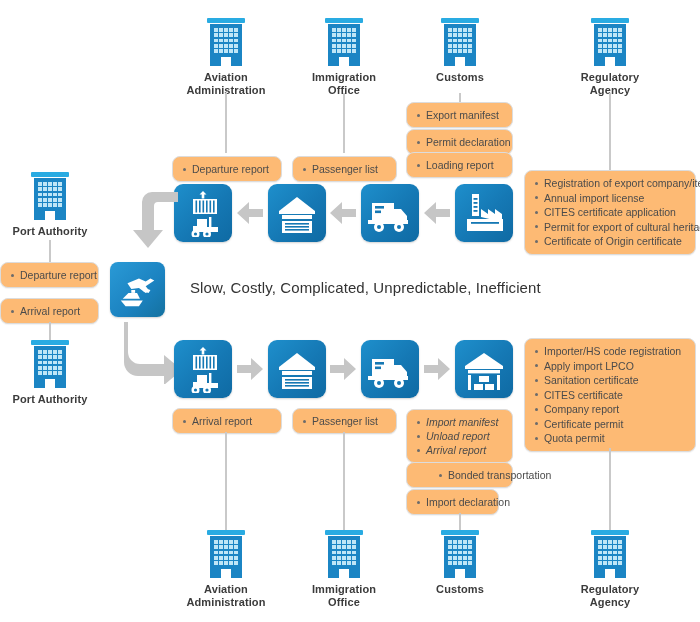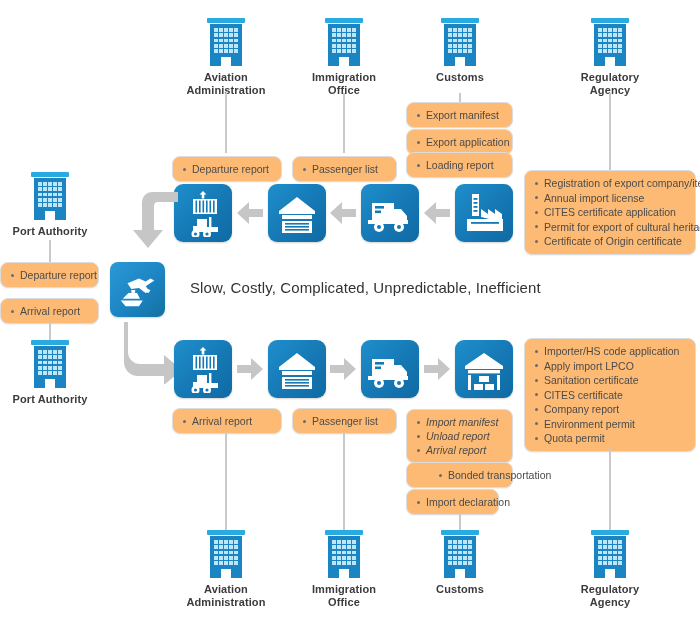--- a/index.html
+++ b/index.html
@@ -331,21 +331,21 @@
   <div class="vline" style="left:459px;top:93px;height:10px;"></div>
   <div class="vline" style="left:609px;top:93px;height:77px;"></div>
 
   <div class="docbox" style="left:406px;top:102px;width:107px;">
     <ul>
         <li>Export manifest</li>
       </ul>
   </div>
   <div class="docbox" style="left:406px;top:129px;width:107px;">
     <ul>
-        <li>Export application</li>
+        <li>Permit declaration</li>
       </ul>
   </div>
   <div class="docbox" style="left:406px;top:152px;width:107px;">
     <ul>
         <li>Loading report</li>
       </ul>
   </div>
   <div class="docbox" style="left:172px;top:156px;width:110px;">
     <ul>
         <li>Departure report</li>
@@ -567,26 +567,26 @@
       </ul>
   </div>
   <div class="docbox" style="left:406px;top:489px;width:93px;">
     <ul>
         <li>Import declaration</li>
       </ul>
   </div>
 
   <div class="docbox big" style="left:524px;top:338px;width:172px;">
     <ul>
-      <li>Importer/HS code application</li>
+      <li>Importer/HS code registration</li>
       <li>Apply import LPCO</li>
       <li>Sanitation certificate</li>
       <li>CITES certificate</li>
       <li>Company report</li>
-      <li>Environment permit</li>
+      <li>Certificate permit</li>
       <li>Quota permit</li>
     </ul>
   </div>
 
   <div class="vline" style="left:225px;top:432px;height:98px;"></div>
   <div class="vline" style="left:343px;top:432px;height:98px;"></div>
   <div class="vline" style="left:459px;top:513px;height:17px;"></div>
   <div class="vline" style="left:609px;top:448px;height:82px;"></div>
 
   <div class="agency" style="left:166px;top:530px;">

